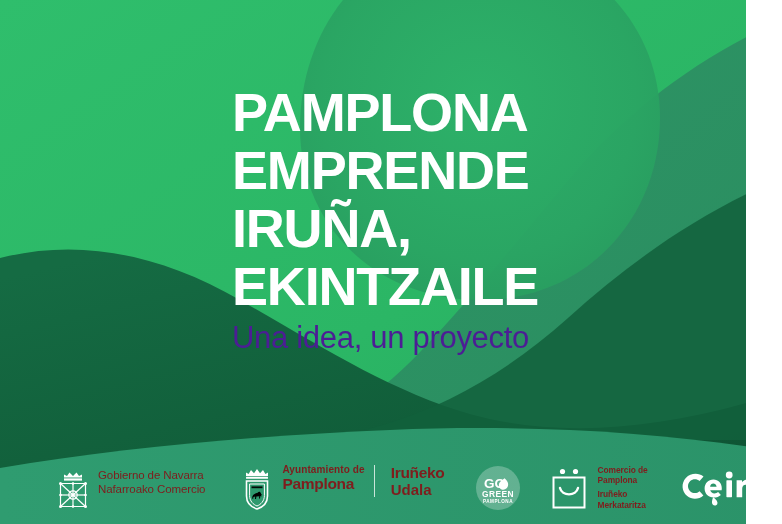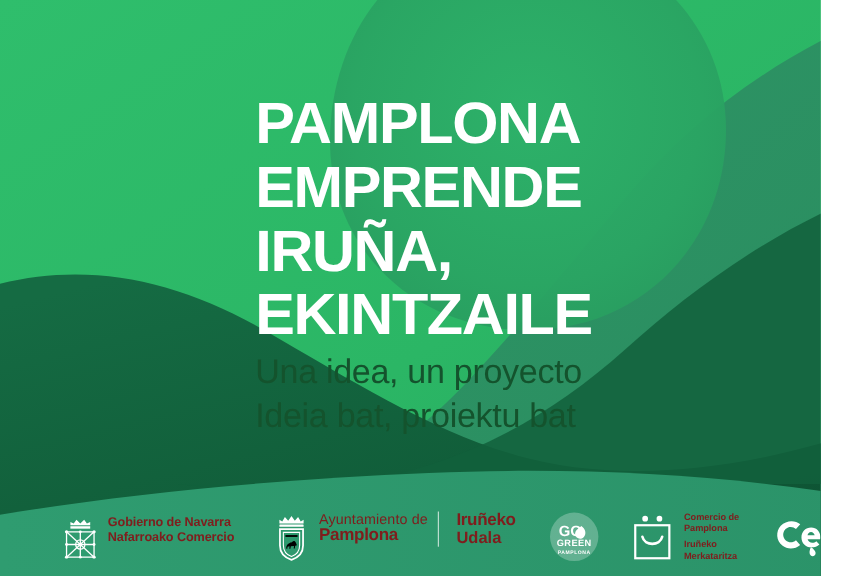--- a/index.html
+++ b/index.html
@@ -52,21 +52,21 @@
     top: 318px;
     width: 420px;
     z-index: 5;
   }
   .subline {
     font-family: "Liberation Sans", sans-serif;
     font-weight: 400;
     font-size: 31px;
     line-height: 40px;
     letter-spacing: -0.3px;
-    color: #14532d;
+    color: #4c1d95;
     white-space: nowrap;
     margin: 0;
   }
 
   
   .footer-bar {
     position: absolute;
     left: 0;
     bottom: 0;
     width: 782px;
@@ -81,32 +81,32 @@
   }
   .logo-navarra { margin-left: 56px; }
   .logo-ayto { margin-left: 34px; }
   .logo-gogreen { margin-left: 30px; }
   .logo-comercio { margin-left: 28px; }
   .logo-cein { margin-left: 32px; }
 
   .nav-text {
     margin-left: 8px;
     font-size: 11.5px;
-    font-weight: 700;
+    font-weight: 400;
     line-height: 14px;
     letter-spacing: -0.1px;
     white-space: nowrap;
   }
   .ayto-text {
     margin-left: 7px;
     line-height: 1;
   }
   .ayto-small {
-    font-size: 13px;
-    font-weight: 400;
+    font-size: 10px;
+    font-weight: 700;
     letter-spacing: 0.1px;
     display: block;
     white-space: nowrap;
   }
   .ayto-big {
     font-size: 15.5px;
     font-weight: 700;
     letter-spacing: -0.3px;
     display: block;
     margin-top: 1px;
@@ -222,21 +222,20 @@
 
   <div class="title-block">
     <div class="headline">PAMPLONA</div>
     <div class="headline">EMPRENDE</div>
     <div class="headline">IRUÑA,</div>
     <div class="headline">EKINTZAILE</div>
   </div>
 
   <div class="subline-wrap">
     <div class="subline">Una idea, un proyecto</div>
-    <div class="subline">Ideia bat, proiektu bat</div>
   </div>
 
   <div class="footer-bar">
 
     <div class="logo logo-navarra">
       <svg width="34" height="40" viewBox="0 0 34 40">
         <g fill="none" stroke="#ffffff" stroke-width="1.2">
 
           <path d="M8,9.5 L8,6.5 L11,8 L13.5,4.5 L17,8 L20.5,4.5 L23,8 L26,6.5 L26,9.5 Z" fill="#ffffff" stroke="none"></path>
           <rect x="8" y="10.4" width="18" height="2.2" fill="#ffffff" stroke="none"></rect>

